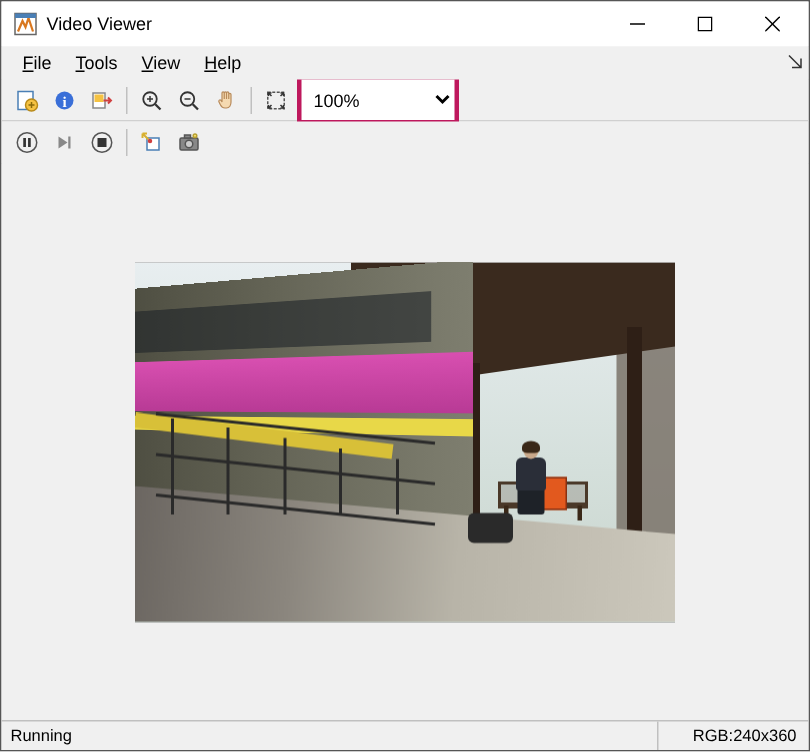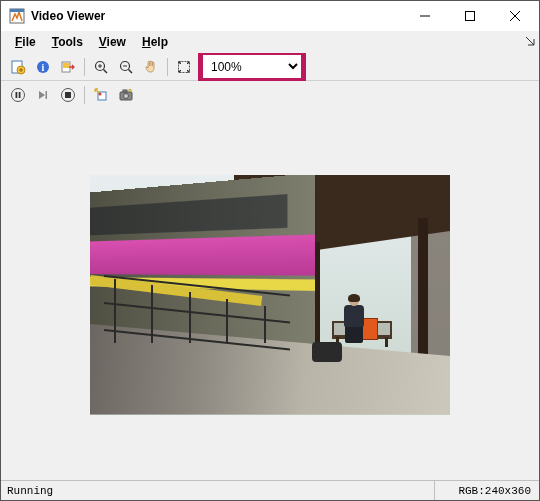--- a/index.html
+++ b/index.html
@@ -1,34 +1,34 @@
 <!DOCTYPE html>
 <html><head>
 <meta charset="utf-8">
 <style>
 * { margin: 0; padding: 0; box-sizing: border-box; }
 body { font-family: "Segoe UI", Tahoma, sans-serif; font-size: 12px; background: #fff; }
 .window { width: 540px; height: 501px; border: 1px solid #555; display: flex; flex-direction: column; background: #f0f0f0; }
 .titlebar { height: 30px; background: #fff; display: flex; align-items: center; padding: 0 2px 0 8px; }
 .titlebar-icon { width: 16px; height: 16px; margin-right: 6px; }
-.titlebar-text { flex: 1; font-size: 12px; color: #000; font-weight: bold; }
+.titlebar-text { flex: 1; font-size: 12px; color: #000; }
 .titlebar-controls { display: flex; }
 .titlebar-btn { width: 45px; height: 29px; display: flex; align-items: center; justify-content: center; cursor: pointer; }
 .menubar { height: 22px; background: #f0f0f0; display: flex; align-items: center; padding: 0 6px; gap: 0; position: relative; }
-.menu-item { padding: 2px 8px; cursor: pointer; font-weight: bold; }
+.menu-item { padding: 2px 8px; cursor: pointer; }
 .menu-item u { text-decoration: underline; }
 .menu-corner { position: absolute; right: 4px; top: 4px; }
 .toolbar { height: 28px; background: #f0f0f0; display: flex; align-items: center; padding: 2px 6px; gap: 3px; border-bottom: 1px solid #d0d0d0; }
 .toolbar2 { height: 28px; background: #f0f0f0; display: flex; align-items: center; padding: 2px 6px; gap: 3px; }
 .tbtn { width: 22px; height: 22px; display: flex; align-items: center; justify-content: center; cursor: pointer; border: 1px solid transparent; border-radius: 2px; }
 .tsep { width: 1px; height: 18px; background: #c0c0c0; margin: 0 2px; }
-.zoom-select { width: 108px; height: 33px; font-size: 12px; border: 5px solid #be185d; background: #fff; padding: 0 4px; }
+.zoom-select { width: 108px; height: 33px; font-size: 12px; border: 3px solid #be185d; background: #fff; padding: 0 4px; }
 .content { flex: 1; background: #f0f0f0; display: flex; align-items: center; justify-content: center; padding: 20px; }
 .video-frame { width: 360px; height: 240px; background: #888; position: relative; overflow: hidden; }
-.statusbar { height: 20px; background: #f0f0f0; border-top: 1px solid #c0c0c0; display: flex; align-items: center; font-size: 11px; font-family: Liberation Mono, monospace; }
+.statusbar { height: 20px; background: #f0f0f0; border-top: 1px solid #c0c0c0; display: flex; align-items: center; font-size: 11px; }
 .status-left { flex: 1; padding: 0 6px; border-right: 1px solid #c0c0c0; height: 100%; display: flex; align-items: center; }
 .status-cell { padding: 0 6px; border-right: 1px solid #c0c0c0; height: 100%; display: flex; align-items: center; margin-left: 17px; }
 .status-cell:last-child { border-right: none; padding-right: 8px; }
 
 .sky { position: absolute; inset: 0; background: linear-gradient(#e8eef0, #d5e0dc 55%, #c8d4cc); }
 .platform { position: absolute; left: 0; right: 0; bottom: 0; height: 58%; background: linear-gradient(95deg, #6a6560 0%, #8b867e 30%, #b8b4a8 60%, #ccc8bc 100%); transform-origin: bottom left; clip-path: polygon(0 35%, 100% 58%, 100% 100%, 0 100%); }
 .yellow-line { position: absolute; left: 0; bottom: 54%; width: 48%; height: 10px; background: #d8c038; transform: rotate(7deg); transform-origin: left; }
 .train { position: absolute; left: -5%; top: 8%; width: 58%; height: 62%; background: linear-gradient(90deg, #4a4a3e 0%, #5e5e50 40%, #7e7e6f 100%); transform: perspective(400px) rotateY(-25deg); transform-origin: left; }
 .train-stripe { position: absolute; left: 0; top: 32%; width: 100%; height: 22%; background: linear-gradient(#d84fb0, #b83a95); }
 .train-stripe2 { position: absolute; left: 0; top: 56%; width: 100%; height: 6%; background: #e8d848; }

